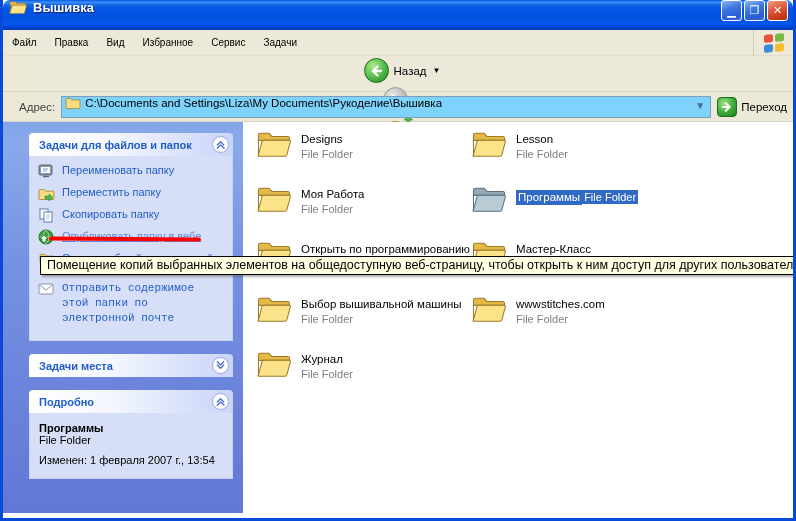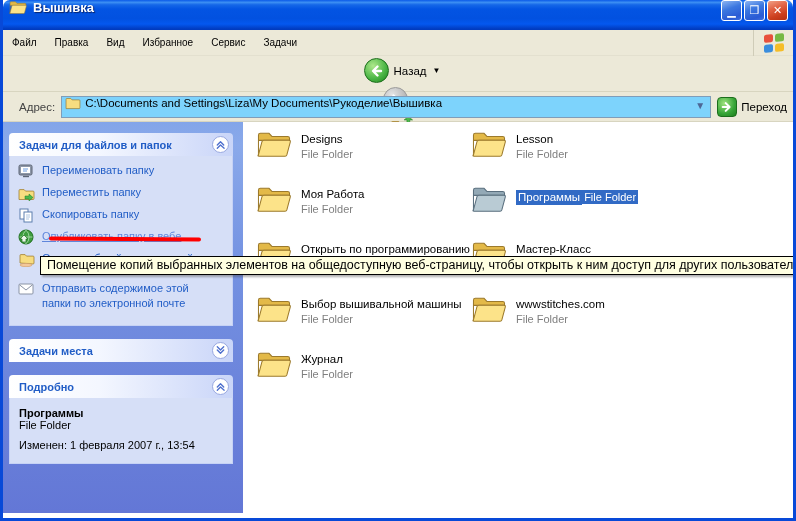--- a/index.html
+++ b/index.html
@@ -47,35 +47,35 @@
   .addr-input { flex:1; height:22px; background:#7dd3fc; border:1px solid #7f9db9; display:flex; align-items:flex-start; padding:0 2px 0 3px; gap:4px; }
   .addr-text { flex:1; font-size:11.5px; color:#000; white-space:nowrap; overflow:hidden; }
   .addr-drop { width:16px; height:18px; display:flex; align-items:center; justify-content:center; color:#4d6796; font-size:10px; }
   .go-btn { display:flex; align-items:center; gap:4px; font-size:11.5px; }
   .go-circle { width:20px; height:20px; border-radius:4px; background:radial-gradient(circle at 35% 30%, #9fe37f, #37a437 60%, #1d7f1d); border:1px solid #1c6e1c; display:flex; align-items:center; justify-content:center; }
   
   .content { display:flex; height:391px; }
   .pane {
     width:240px; flex:none; height:100%;
     background:linear-gradient(180deg,#83a5e9 0%,#8aa9ea 6%,#7593e2 35%,#6a81da 75%,#6377d6 100%);
-    padding:11px 10px 0 6px; overflow:hidden;
+    padding:11px 10px 0 26px; overflow:hidden;
   }
   .panel { margin-bottom:13px; }
   .panel-header {
     height:23px; border-radius:4px 4px 0 0; padding:0 4px 0 10px;
     background:linear-gradient(90deg,#ffffff 0%,#f4f7ff 40%,#c9d5f8 100%);
     display:flex; align-items:center; justify-content:space-between;
     color:#215dc6; font-weight:bold; font-size:11px;
   }
   .chev-btn { width:17px; height:17px; border-radius:50%; background:#fff; border:1px solid #98a8e0; display:flex; align-items:center; justify-content:center; }
   .panel-body { background:#d6dff7; border:1px solid #c6d2f5; border-top:none; padding:7px 5px 8px 7px; }
   .task-item { display:flex; align-items:flex-start; gap:7px; margin-bottom:6px; font-size:11px; color:#215dc6; line-height:15px; }
   .task-item .ticon { flex:none; width:18px; height:16px; display:flex; align-items:center; justify-content:center; }
   .task-item.hovered .tlabel { color:#5f86db; text-decoration:underline; }
-  .task-item.email { margin-top:14px; }
+  .task-item.email { margin-top:14px;font-family:Liberation Mono, monospace; }
   .task-item.email .tlabel { max-width:152px; }
   .details-body { background:#d6dff7; border:1px solid #c6d2f5; border-top:none; padding:9px 8px 12px 9px; font-size:11px; color:#000; }
   .details-name { font-weight:bold; }
   .details-type { margin-bottom:8px; }
   
   .main { flex:1; background:#fff; padding:5px 0 0 13px; }
   .tiles { display:grid; grid-template-columns:215px 230px; grid-auto-rows:55px; }
   .tile { display:flex; align-items:flex-start; gap:9px; padding-top:3px; }
   .tile .labels { padding-top:2px; }
   .tile .fname { font-size:11.5px; color:#000; line-height:15px; }

